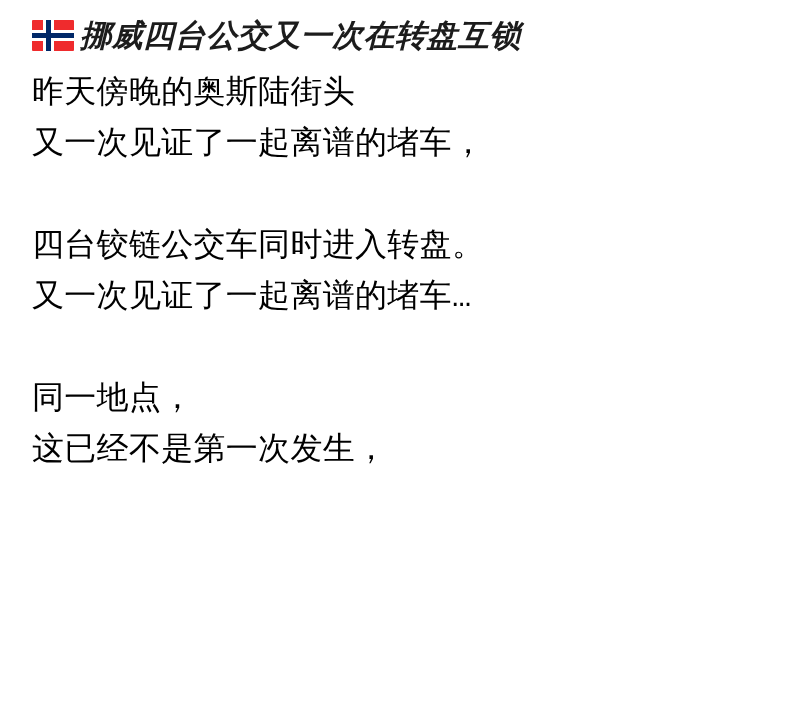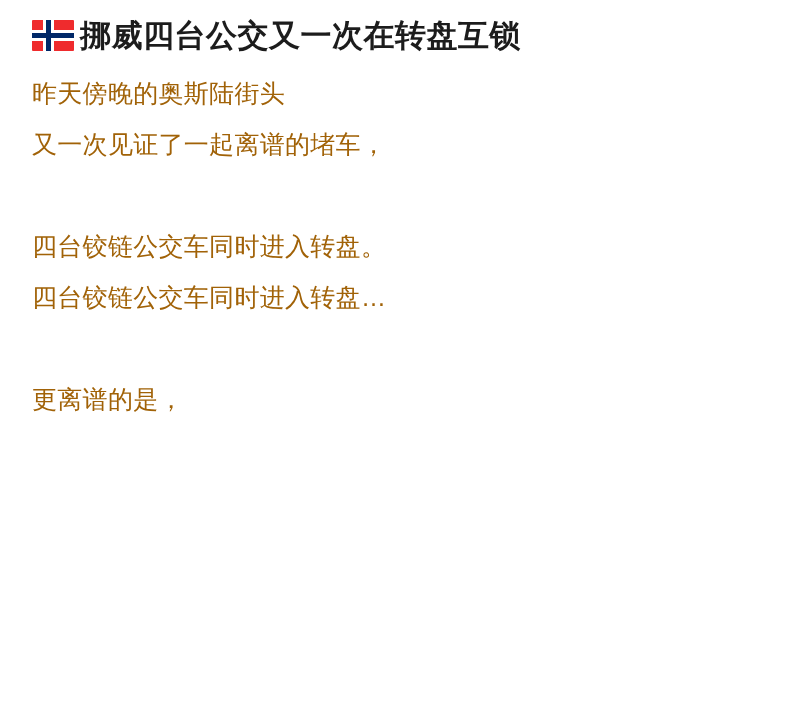--- a/index.html
+++ b/index.html
@@ -19,20 +19,21 @@
     width: 800px;
     height: 713px;
     padding: 18px 30px 0 32px;
     background: #ffffff;
   }
   .title-row {
     display: flex;
     align-items: center;
     gap: 6px;
     margin-bottom: 14px;
+    font-style: italic;
   }
   .flag {
     display: inline-block;
     width: 42px;
     height: 31px;
     position: relative;
     background: #ef2b2d;
     flex: 0 0 auto;
     border-radius: 1px;
     overflow: hidden;
@@ -74,25 +75,26 @@
     font-weight: bold;
     color: #1c1c1c;
     letter-spacing: 0.5px;
     line-height: 1.15;
     white-space: nowrap;
   }
   .body-block {
     margin: 0;
   }
   .line {
-    font-size: 25px;
+    font-size: 32px;
     line-height: 51px;
-    color: #a16207;
+    color: #000000;
     white-space: pre;
     letter-spacing: 0.3px;
+    font-family: Liberation Mono, monospace;
   }
   .line.blank {
     height: 51px;
   }
 </style>
 </head>
 <body>
 
 <div class="page">
 
@@ -104,18 +106,19 @@
       <span class="h-blue"></span>
     </span>
     <span class="title-text">挪威四台公交又一次在转盘互锁</span>
   </div>
 
   <div class="body-block">
     <div class="line">昨天傍晚的奥斯陆街头</div>
     <div class="line">又一次见证了一起离谱的堵车，</div>
     <div class="line blank"></div>
     <div class="line">四台铰链公交车同时进入转盘。</div>
-    <div class="line">四台铰链公交车同时进入转盘…</div>
+    <div class="line">又一次见证了一起离谱的堵车…</div>
     <div class="line blank"></div>
-    <div class="line">更离谱的是，</div>
+    <div class="line">同一地点，</div>
+    <div class="line">这已经不是第一次发生，</div>
   </div>
 
 </div>
 
 </body></html>

